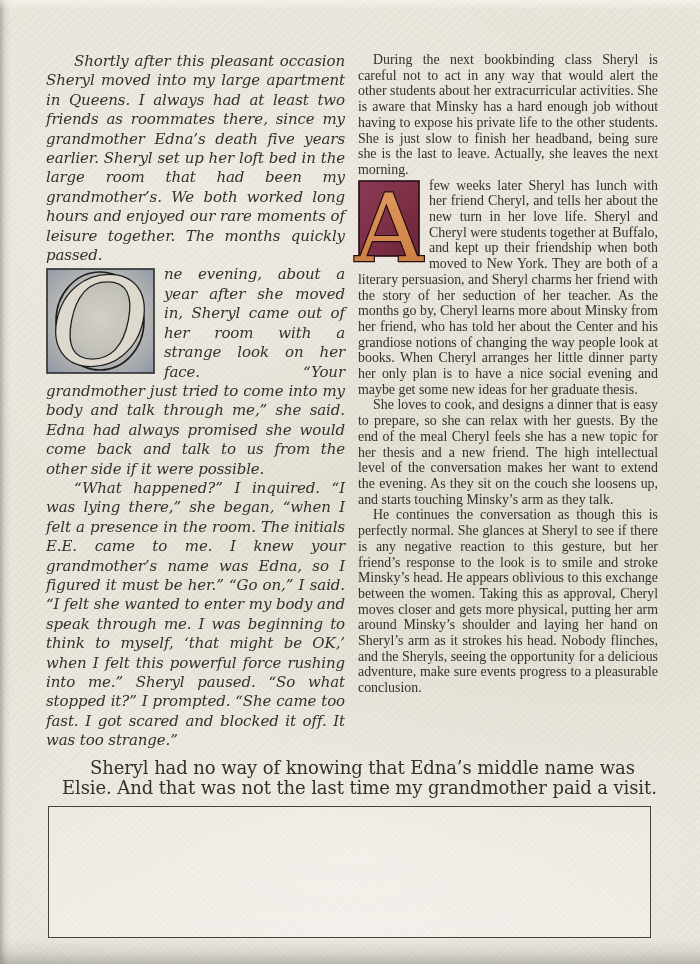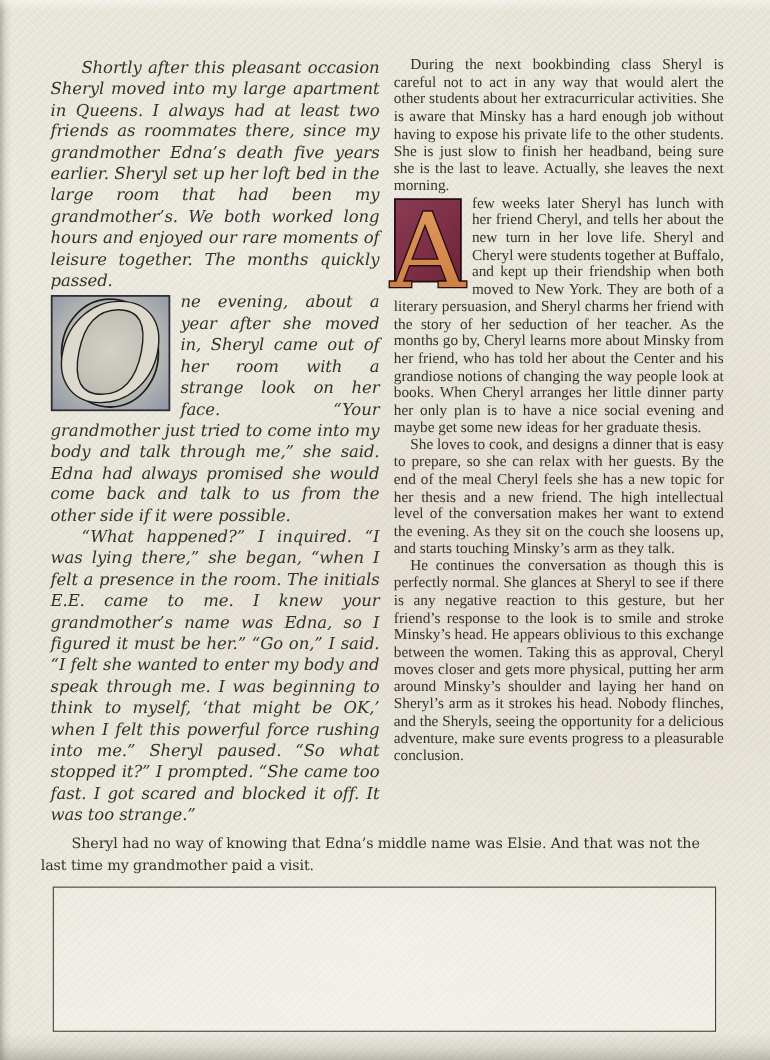--- a/index.html
+++ b/index.html
@@ -50,23 +50,23 @@
   .col-right p.indent { text-indent: 15px; }
   .dropcap {
     float: left;
     overflow: visible;
   }
   .dropcap-o { width: 109px; height: 106px; margin: 3px 9px 2px 0; }
   .dropcap-a { width: 62px; height: 88px; margin: 2px 9px 0 0; }
   .dropcap svg { display: block; overflow: visible; }
   .footer-para {
     position: absolute;
-    top: 758px; left: 37px; width: 606px;
+    top: 758px; left: 62px; width: 606px;
     font-family: "DejaVu Serif", "Liberation Serif", serif;
-    font-size: 13px;
+    font-size: 18px;
     line-height: 20px;
     letter-spacing: -0.1px;
   }
   .footer-para p { text-indent: 28px; }
   .caption-box {
     position: absolute;
     left: 48px; top: 806px;
     width: 603px; height: 132px;
     border: 1.5px solid var(--box-border);
     background: linear-gradient(180deg, rgba(255,255,255,0.12), rgba(255,255,255,0.3));

